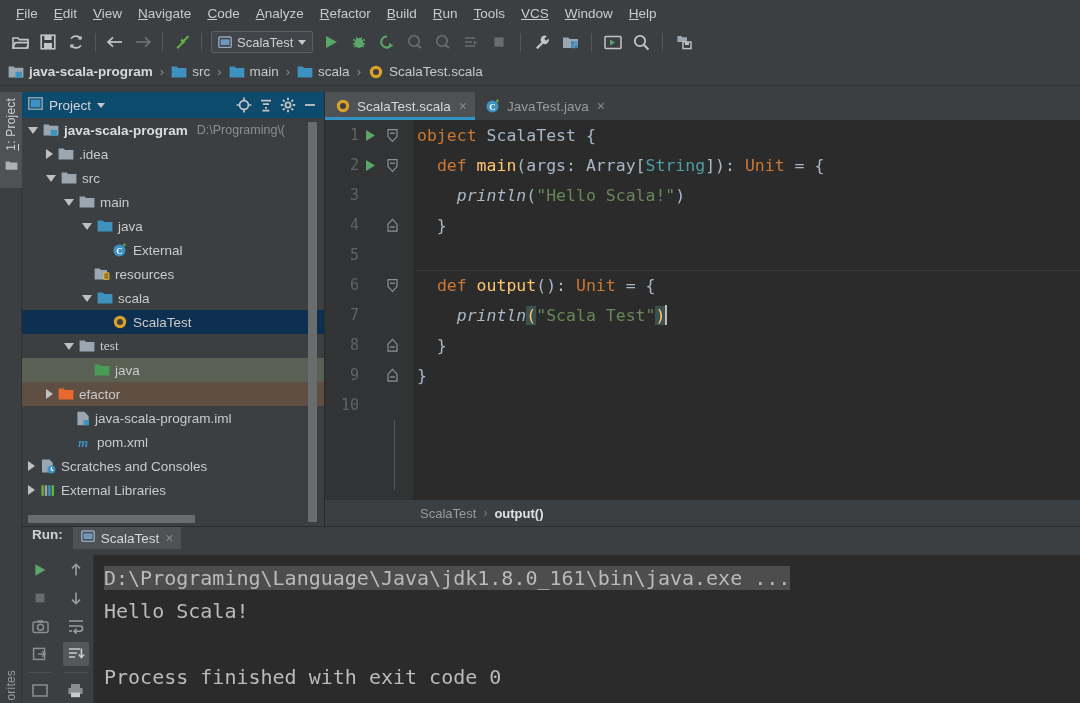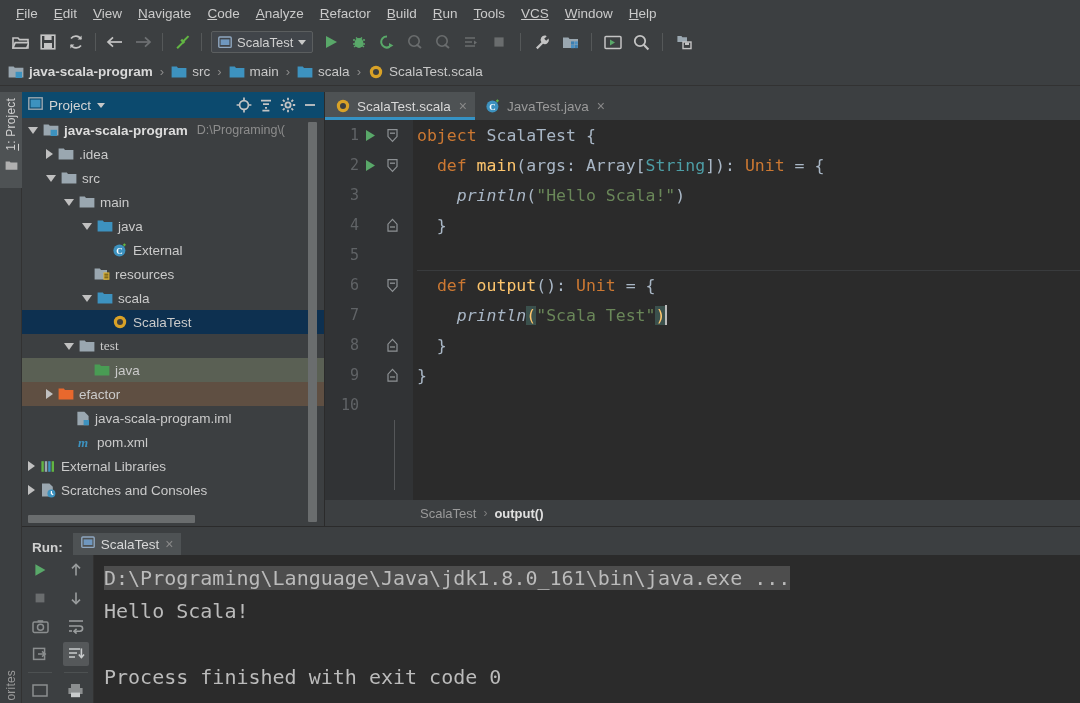--- a/index.html
+++ b/index.html
@@ -176,21 +176,21 @@
   }
   .sc-item { font-size: 13px; color: #9a9a9a; }
   .sc-item.bold { color: #e0e0e0; font-weight: bold; }
   .sc-sep { color: #7d7d7d; font-size: 12px; }
 
   
   .run-panel {
     position: absolute; left: 22px; top: 526px; width: 1058px; height: 177px; background: #3c3f41;
     border-top: 1px solid #2b2b2b;
   }
-  .rp-header { height: 28px; display: flex; align-items: flex-end; padding-left: 10px; gap: 10px; }
+  .rp-header { height: 28px; display: flex; align-items: flex-start; padding-left: 10px; gap: 10px; }
   .rp-label { font-size: 13.5px; color: #d0d0d0; font-weight: bold; }
   .rp-tab {
     display: flex; align-items: center; gap: 6px; padding: 3px 8px;
     background: #4e5254; font-size: 13.5px; color: #d8d8d8;
   }
   .rp-tab .tab-close { color: #8a8a8a; font-size: 14px; }
 
   .rp-body { position: absolute; left: 0; top: 28px; right: 0; bottom: 0; display: flex; }
   .rp-tools { width: 36px; display: flex; flex-direction: column; align-items: center; padding-top: 3px; gap: 4px; }
   .rp-tools2 { width: 36px; display: flex; flex-direction: column; align-items: center; padding-top: 3px; gap: 4px; border-right: 1px solid #323232; }
@@ -587,39 +587,39 @@
           <span style="display: inline-flex; align-items: center;">
             <svg width="16" height="15" viewBox="0 0 16 15">
               <text x="2" y="12" font-family="Liberation Serif, serif" font-style="italic" font-size="13" fill="#3d92bf" font-weight="bold">m</text>
             </svg>
           </span>
           <span class="tlabel">pom.xml</span>
         </div>
         <div class="trow" style="padding-left: 6px;">
           <span class="arrow-r"></span>
           <span style="display: inline-flex; align-items: center;">
+            <svg width="16" height="16" viewBox="0 0 16 16">
+              <path d="M2 1.4h7.4l3.4 3.4v9.8H2z" fill="#9aa7b0"></path>
+              <circle cx="11.4" cy="11.4" r="4" fill="#3d92bf"></circle>
+              <path d="M11.4 9v2.6l1.8 1.2" stroke="#ffffff" stroke-width="1.2" fill="none"></path>
+            </svg>
+          </span>
+          <span class="tlabel">Scratches and Consoles</span>
+        </div>
+        <div class="trow" style="padding-left: 6px;">
+          <span class="arrow-r"></span>
+          <span style="display: inline-flex; align-items: center;">
             <svg width="16" height="15" viewBox="0 0 16 15">
               <rect x="1.4" y="2.2" width="2.4" height="10.6" fill="#62b543"></rect>
               <rect x="4.8" y="2.2" width="2.4" height="10.6" fill="#9aa7b0"></rect>
               <rect x="8.2" y="2.2" width="2.4" height="10.6" fill="#3d92bf"></rect>
               <rect x="11.6" y="2.2" width="2.4" height="10.6" fill="#62b543"></rect>
             </svg>
           </span>
           <span class="tlabel">External Libraries</span>
-        </div>
-        <div class="trow" style="padding-left: 6px;">
-          <span class="arrow-r"></span>
-          <span style="display: inline-flex; align-items: center;">
-            <svg width="16" height="16" viewBox="0 0 16 16">
-              <path d="M2 1.4h7.4l3.4 3.4v9.8H2z" fill="#9aa7b0"></path>
-              <circle cx="11.4" cy="11.4" r="4" fill="#3d92bf"></circle>
-              <path d="M11.4 9v2.6l1.8 1.2" stroke="#ffffff" stroke-width="1.2" fill="none"></path>
-            </svg>
-          </span>
-          <span class="tlabel">Scratches and Consoles</span>
         </div>
       </div>
     <div class="pp-scroll-track"></div>
     <div class="pp-scroll-thumb"></div>
     <div class="pp-hscroll"></div>
   </div>
 
   <div class="editor-area">
     <div class="tabbar" id="tabbar">
         <div class="etab active">

